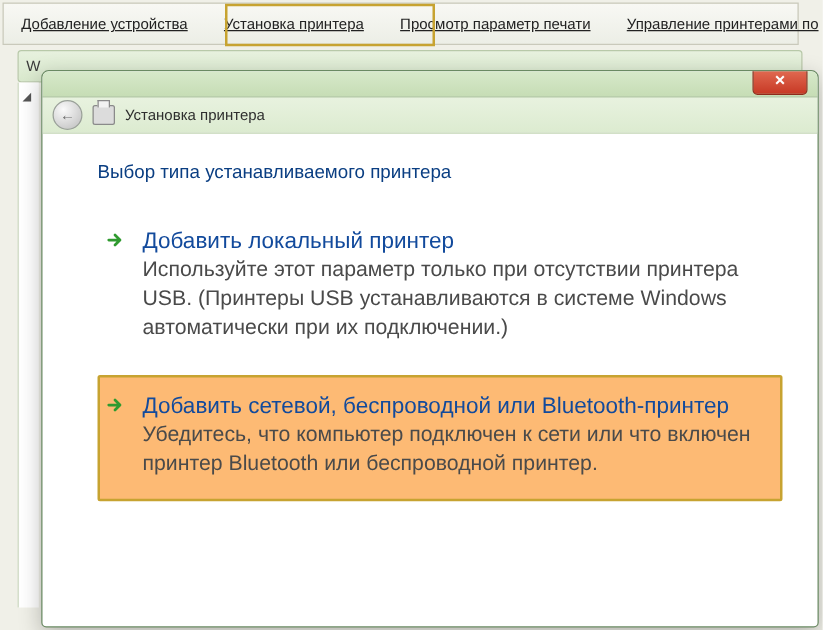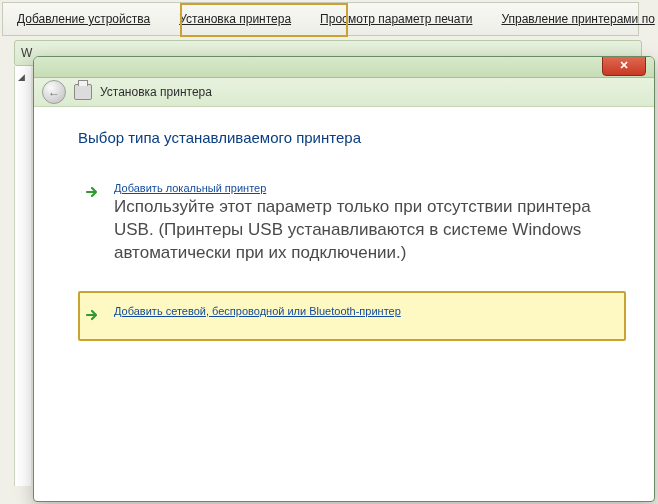--- a/index.html
+++ b/index.html
@@ -151,33 +151,32 @@
     border-radius: 2px;
   }
   .option .arrow {
     width: 18px; flex: 0 0 18px;
     display: flex; align-items: flex-start; justify-content: center;
     padding-top: 2px;
   }
   .option .arrow svg { display:block; }
   .option .txt .opt-title {
     color: #124a9c;
-    font-size: 11px;
+    font-size: 18px;
     margin-bottom: 2px;
-    text-decoration: underline;
   }
   .option .txt .opt-desc {
     color: #4a4a4a;
     font-size: 17px;
     line-height: 1.35;
     max-width: 500px;
   }
   .option.selected {
     border-color: #c7a331;
-    background: #fef9c3;
+    background: #fdba74;
     padding-top: 12px;
     padding-bottom: 16px;
   }
 
   .wizard .footer {
     height: 52px;
     border-top: 1px solid #d8d8d0;
     background: #7dd3fc;
     display: flex;
     justify-content: flex-end;
@@ -252,20 +251,21 @@
     </div>
 
     <div class="option selected">
       <div class="arrow">
         <svg width="16" height="16" viewBox="0 0 16 16">
           <path d="M2 8 h8 M7 4 l4 4 -4 4" fill="none" stroke="#2f9a2f" stroke-width="2.2" stroke-linecap="round" stroke-linejoin="round"></path>
         </svg>
       </div>
       <div class="txt">
         <div class="opt-title">Добавить сетевой, беспроводной или Bluetooth-принтер</div>
+        <div class="opt-desc">Убедитесь, что компьютер подключен к сети или что включен принтер Bluetooth или беспроводной принтер.</div>
       </div>
     </div>
   </div>
 
   <div class="footer">
     <div style="position:relative;">
       <div class="btn disabled">Далее</div>
       <div class="btn-highlight" style="left:-4px; top:-4px; width:calc(100% + 8px); height:calc(100% + 8px);"></div>
     </div>
   </div>

